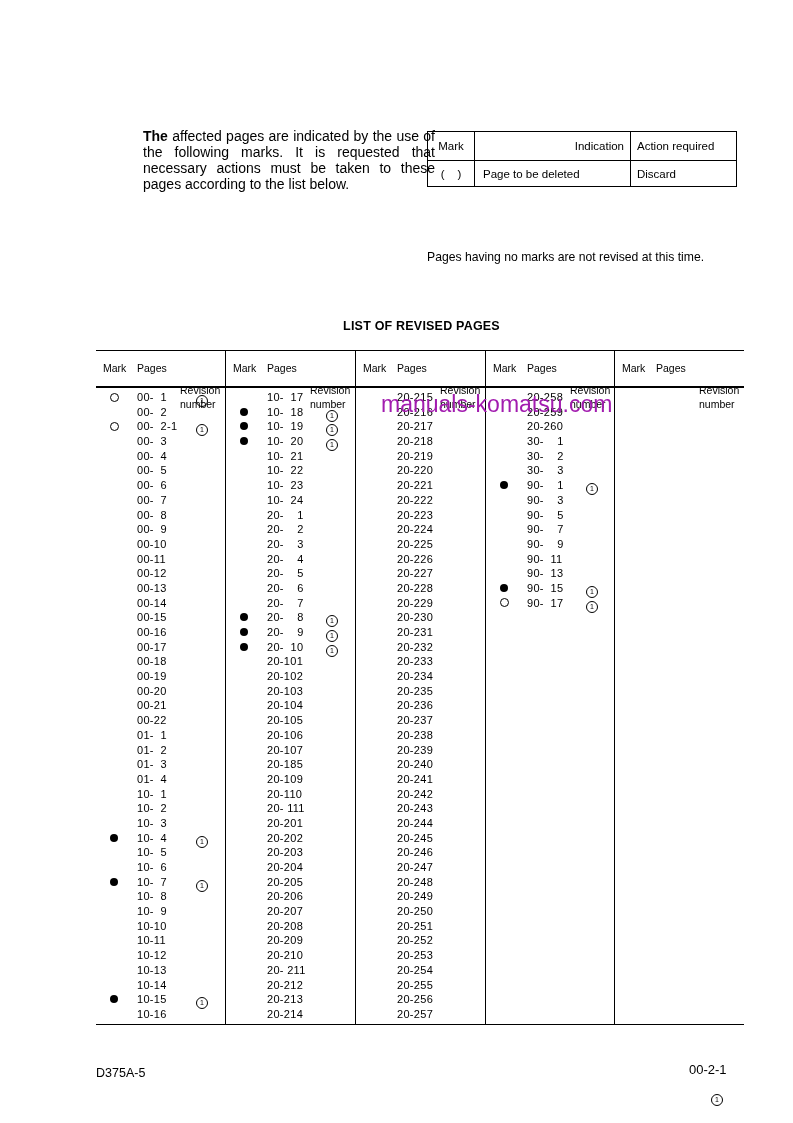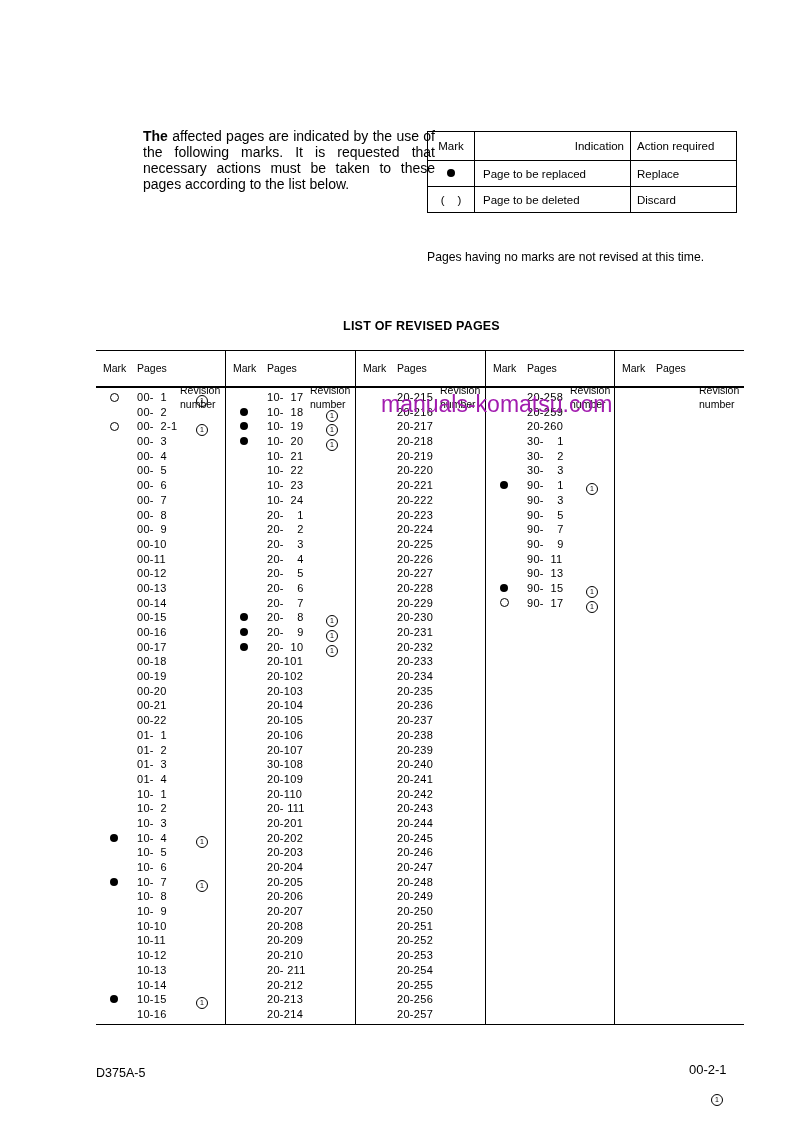--- a/index.html
+++ b/index.html
@@ -55,25 +55,20 @@
 <div class="intro"><b>The</b><span> affected pages are indicated by the use of the following marks. It is requested that necessary actions must be taken to these pages according to the list below.</span></div>
 
 <table class="legend">
   <tbody>
       <tr>
     <th class="c-mark">Mark</th>
     <th class="c-ind">Indication</th>
     <th class="c-act">Action required</th>
   </tr>
   <tr>
-    <td class="c-mark"><span class="dot-full"></span></td>
-    <td class="c-ind">Page to be replaced</td>
-    <td class="c-act">Replace</td>
-  </tr>
-  <tr>
     <td class="c-mark" style="white-space:pre;">(    )</td>
     <td class="c-ind">Page to be deleted</td>
     <td class="c-act">Discard</td>
   </tr>
 </tbody>
   </table>
 <div class="legend-note">Pages having no marks are not revised at this time.</div>
 
 <div class="title">LIST OF REVISED PAGES</div>
 
@@ -436,21 +431,21 @@
           <span class="page">20-106</span>
           <span class="rev"></span>
         </div>
         <div class="row">
           <span class="mark"></span>
           <span class="page">20-107</span>
           <span class="rev"></span>
         </div>
         <div class="row">
           <span class="mark"></span>
-          <span class="page">30-108</span>
+          <span class="page">20-185</span>
           <span class="rev"></span>
         </div>
         <div class="row">
           <span class="mark"></span>
           <span class="page">20-109</span>
           <span class="rev"></span>
         </div>
         <div class="row">
           <span class="mark"></span>
           <span class="page">20-110</span>

